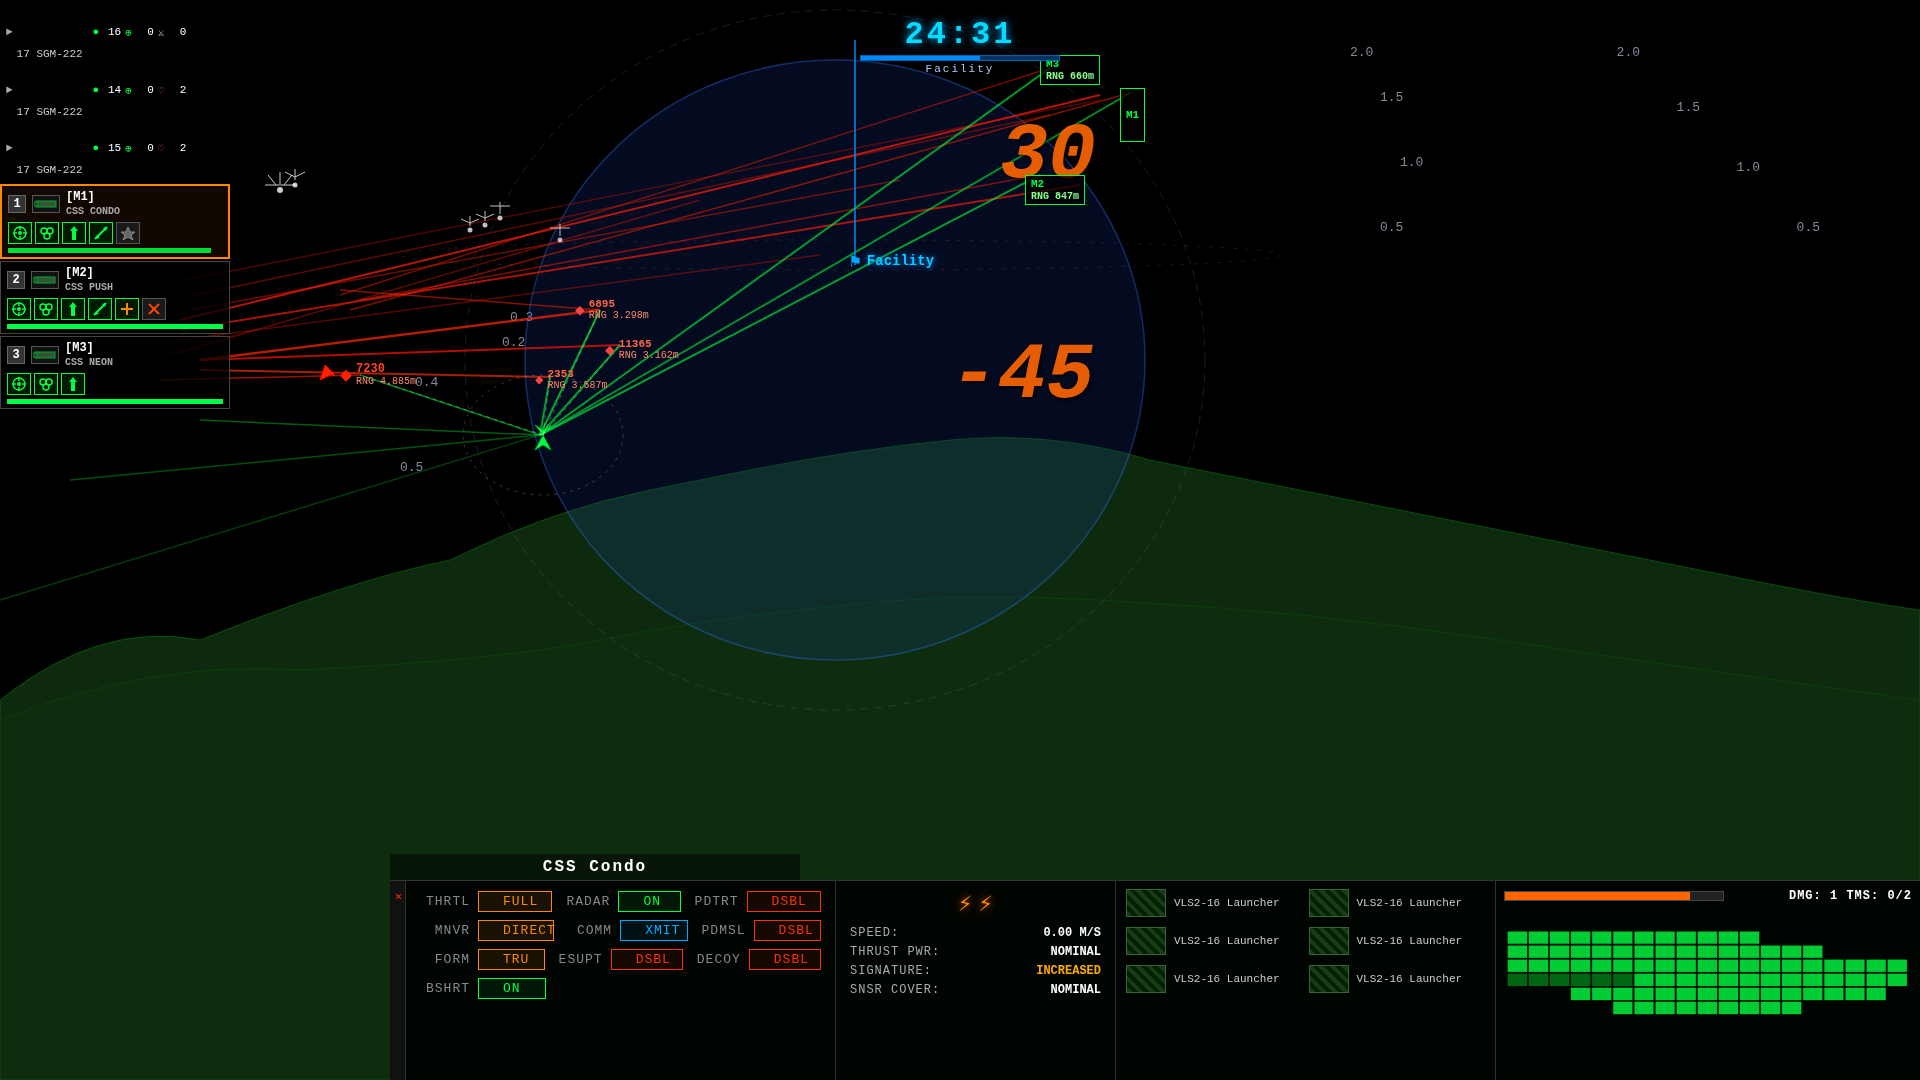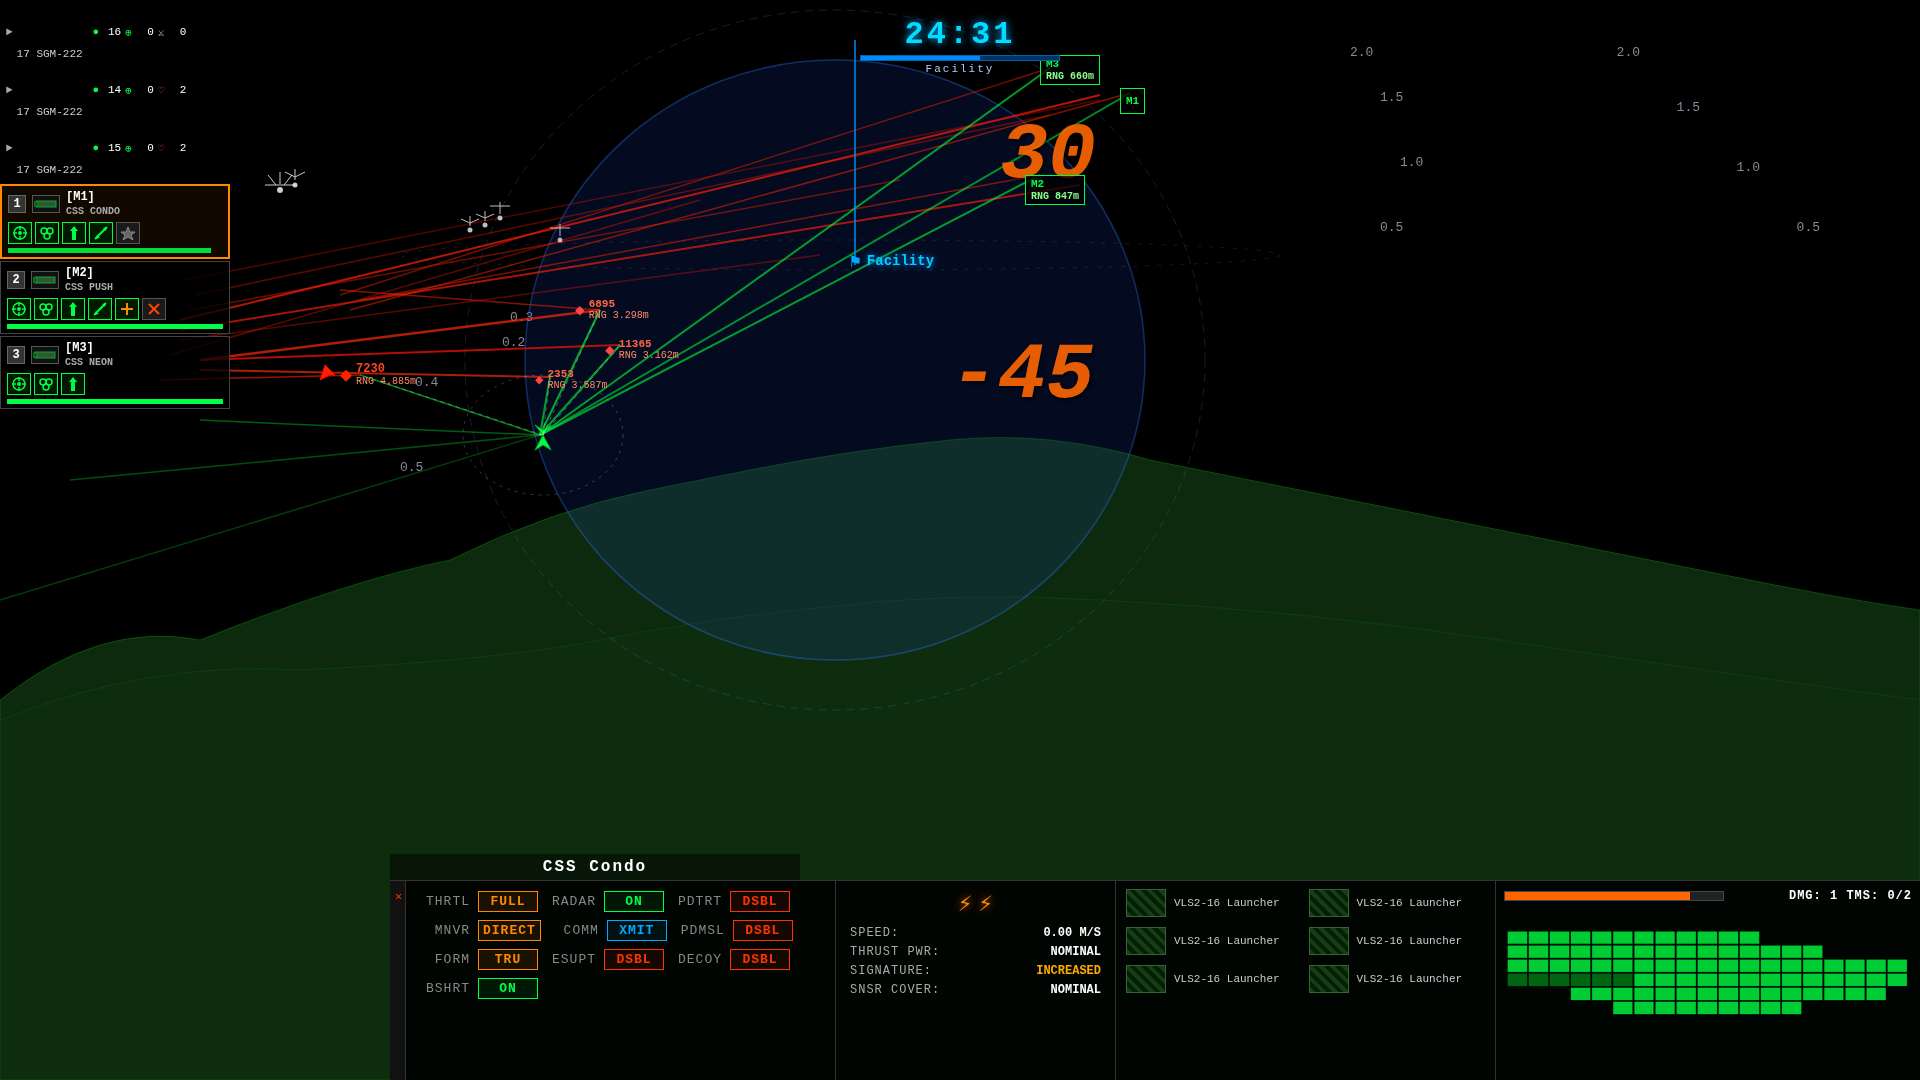--- a/index.html
+++ b/index.html
@@ -268,25 +268,25 @@
     }
     .ctrl-label {
       color: #888;
       font-size: 13px;
       letter-spacing: 1px;
       min-width: 50px;
       text-align: right;
     }
     .ctrl-value {
       font-size: 13px;
-      font-weight: bold;
+      font-weight: normal;
       letter-spacing: 1px;
       min-width: 60px;
       text-align: center;
-      padding: 2px 4px;
+      padding: 2px 24px;
       border: 1px solid;
     }
     .ctrl-value.orange {
       color: #ff8800;
       border-color: #ff8800;
       background: rgba(255, 136, 0, 0.1);
     }
     .ctrl-value.green {
       color: #00ff44;
       border-color: #00ff44;
@@ -529,21 +529,21 @@
   <div class="combat-number-neg" style="left:950px; top:330px;">-45</div>
 
   <div class="map-unit friendly-unit" style="left:1040px; top:55px;">
     <div class="unit-tag" style="background:rgba(0,0,0,0.75); border-color:#00ff44; padding:2px 5px; display:inline-block;">
       <span>M3</span><br>
       <span style="font-size:10px; color:#88ff88;">RNG 660m</span>
     </div>
   </div>
 
   <div class="map-unit friendly-unit" style="left:1120px; top:88px;">
-    <div class="unit-tag" style="background:rgba(0,0,0,0.75); border-color:#00ff44; padding:6px 5px; display:inline-block;">
+    <div class="unit-tag" style="background:rgba(0,0,0,0.75); border-color:#00ff44; padding:20px 5px; display:inline-block;">
       <span>M1</span>
     </div>
   </div>
 
   <div class="map-unit friendly-unit" style="left:1025px; top:175px;">
     <div class="unit-tag" style="background:rgba(0,0,0,0.75); border-color:#00ff44; padding:2px 5px; display:inline-block;">
       <span>M2</span><br>
       <span style="font-size:10px; color:#88ff88;">RNG 847m</span>
     </div>
   </div>

